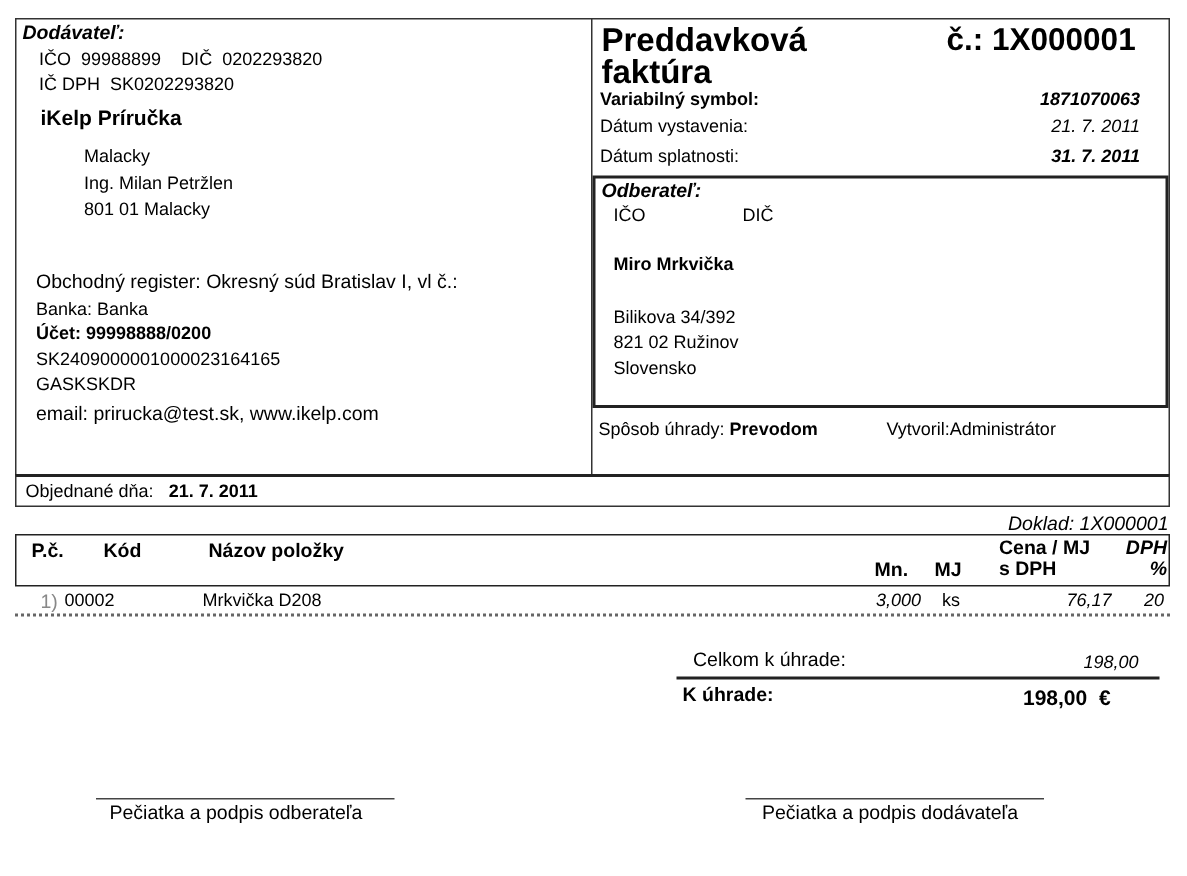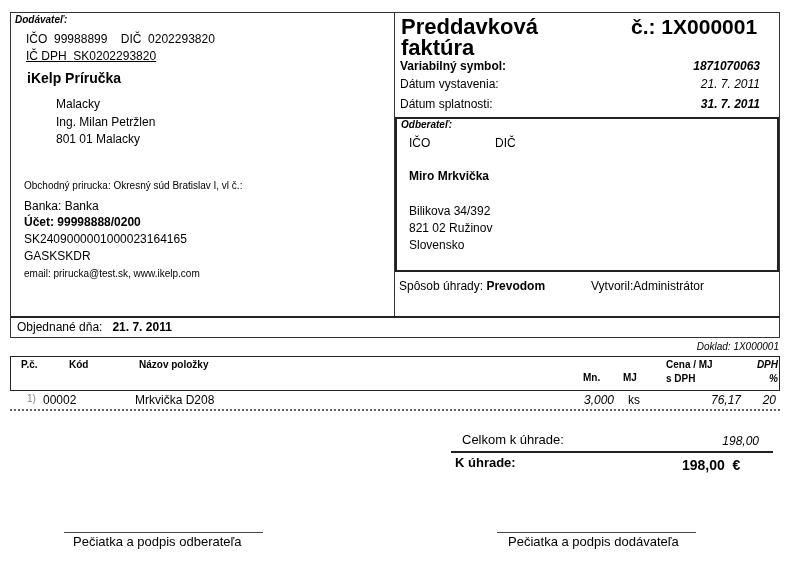--- a/index.html
+++ b/index.html
@@ -1,51 +1,51 @@
 <!DOCTYPE html>
 <html><head>
 <meta charset="utf-8">
 <style>
   html, body { margin: 0; padding: 0; background: #ffffff; }
   body { width: 791px; height: 584px; position: relative; overflow: hidden; font-family: "Liberation Sans", sans-serif; color: #000; }
   .abs { position: absolute; white-space: nowrap; }
   .box { position: absolute; border: 1px solid #333; box-sizing: border-box; }
   .f12 { font-size: 12px; }
-  .f11 { font-size: 10px; }
+  .f11 { font-size: 13px; }
   .f13 { font-size: 13px; }
   .b { font-weight: bold; }
   .i { font-style: italic; }
   .r { text-align: right; font-style: italic; }
 </style>
 </head>
 <body>
 
 <div class="box" style="left:10px;top:12px;width:385px;height:305px;border-width:1px;"></div>
 <div class="box" style="left:394px;top:12px;width:386px;height:305px;border-left:none;"></div>
 <div class="box" style="left:395px;top:117px;width:384px;height:155px;border:2px solid #222;"></div>
 <div class="box" style="left:10px;top:316px;width:770px;height:22px;border-top:2px solid #222;"></div>
 
 <div class="abs f11 b i" style="left:15px;top:14px;">Dodávateľ:</div>
 <div class="abs f12" style="left:26px;top:32px;">
   <span>IČO</span>&nbsp;
   <span>99988899</span>&nbsp;&nbsp;&nbsp;
   <span>DIČ</span>&nbsp;
   <span>0202293820</span>
 </div>
-<div class="abs f12" style="left:26px;top:49px;text-decoration:underline;">
+<div class="abs f12" style="left:26px;top:49px;">
   <span>IČ DPH</span>&nbsp;
   <span>SK0202293820</span>
 </div>
 <div class="abs b" style="left:27px;top:70px;font-size:14px;">iKelp Príručka</div>
 <div class="abs f12" style="left:56px;top:96px;line-height:17.5px;">
   <div>Malacky</div>
   <div>Ing. Milan Petržlen</div>
   <div>801 01 Malacky</div>
 </div>
-<div class="abs f11" style="left:24px;top:180px;">Obchodný prirucka: Okresný súd Bratislav I, vl č.:</div>
+<div class="abs f11" style="left:24px;top:180px;">Obchodný register: Okresný súd Bratislav I, vl č.:</div>
 <div class="abs f12" style="left:24px;top:199px;">Banka: Banka</div>
 <div class="abs f12 b" style="left:24px;top:215px;">Účet: 99998888/0200</div>
 <div class="abs f12" style="left:24px;top:232px;">SK2409000001000023164165</div>
 <div class="abs f12" style="left:24px;top:249px;">GASKSKDR</div>
 <div class="abs f11" style="left:24px;top:268px;text-align:right;">email: prirucka@test.sk, www.ikelp.com</div>
 
 <div class="abs b" style="left:401px;top:16px;font-size:22px;line-height:21px;">
   <div>Preddavková</div>
   <div>faktúra</div>
 </div>

